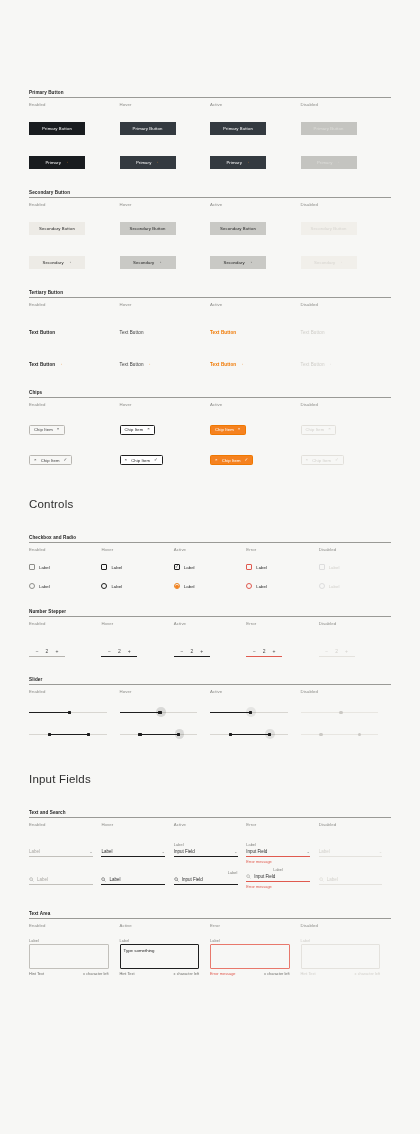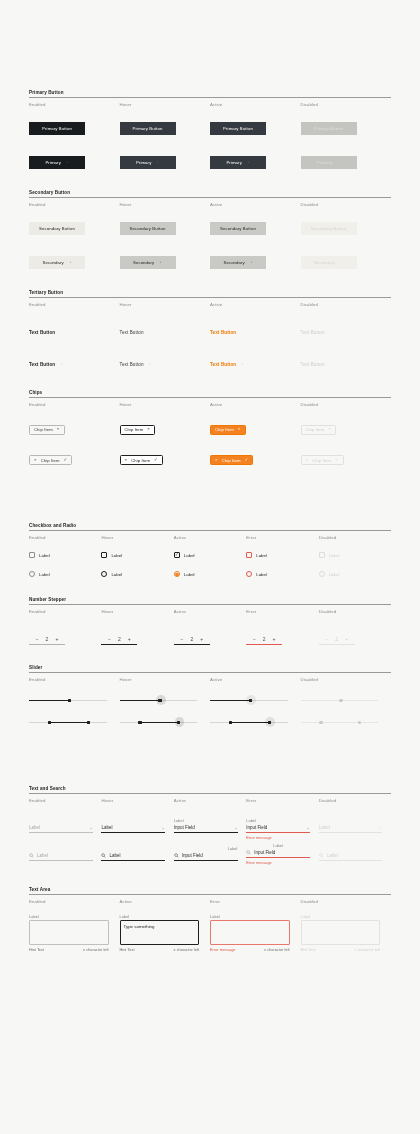--- a/index.html
+++ b/index.html
@@ -381,20 +381,21 @@
       <div style="height:12px"></div>
       <div class="chip di">
           <span class="x">×</span>
           <span>Chip Item</span>
           <span class="ck">✓</span>
         </div>
     </div>
   </div>
 
   <div style="height:33px"></div>
+  <div class="h1">Controls</div>
 
   <div style="height:25px"></div>
   <div class="sub">Checkbox and Radio</div>
   <div class="rule"></div>
   <div class="cols c5">
     <div class="col">
       <div class="state">Enabled</div>
       <div style="height:10px"></div>
       <div class="ctl">
           <span class="box"></span>
@@ -577,20 +578,21 @@
       <div style="height:11px"></div>
       <div class="sld">
         <div class="track di"></div>
         <div class="knob di" style="left:24%"></div>
         <div class="knob di" style="left:74%"></div>
       </div>
     </div>
   </div>
 
   <div style="height:33px"></div>
+  <div class="h1">Input Fields</div>
 
   <div style="height:25px"></div>
   <div class="sub">Text and Search</div>
   <div class="rule"></div>
   <div class="cols c5">
     <div class="col">
       <div class="state">Enabled</div>
       <div style="height:14px"></div>
       <div class="fld">
         <div class="flab">&nbsp;</div>

